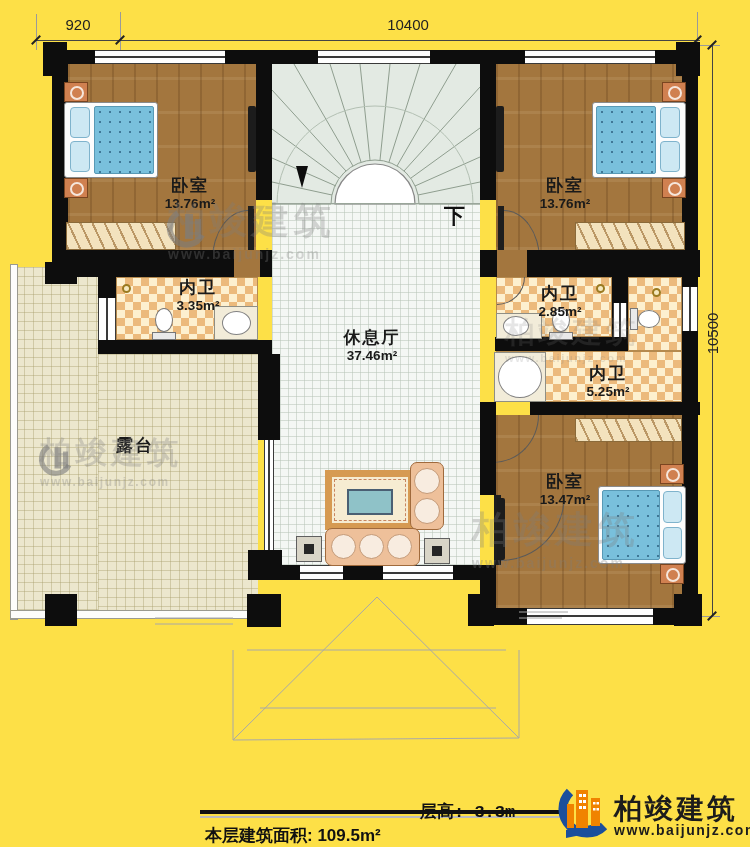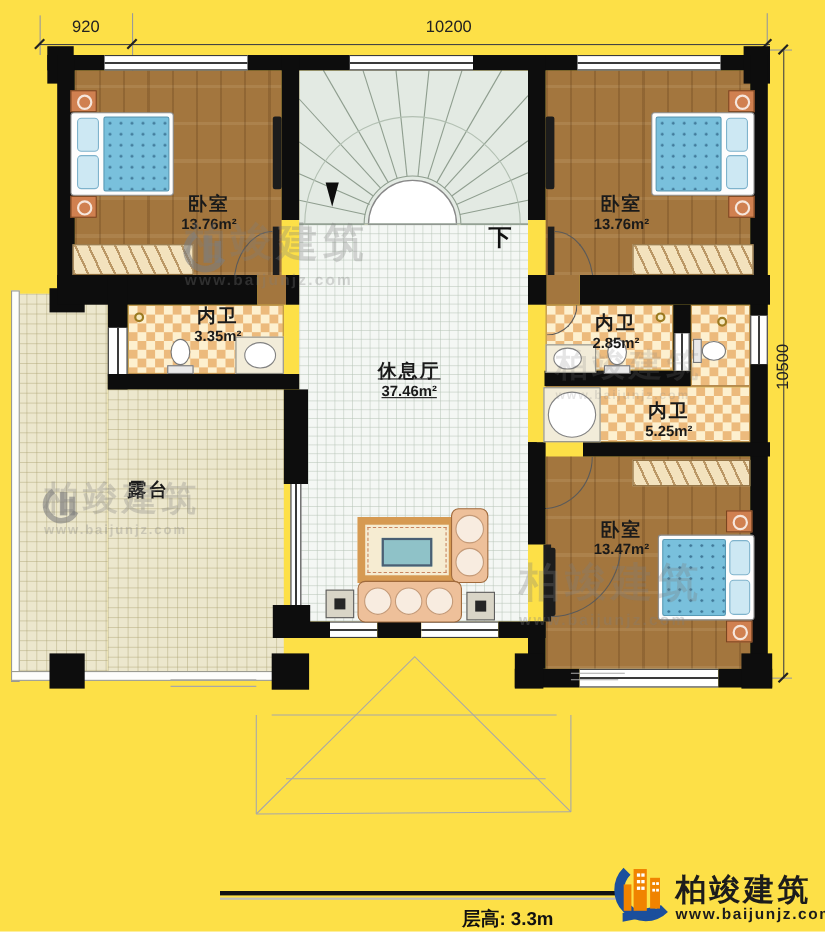--- a/index.html
+++ b/index.html
@@ -82,21 +82,21 @@
 <div id="stage">
 
   <div class="extline" style="left:36px;top:14px;width:1px;height:36px;"></div>
   <div class="extline" style="left:120px;top:12px;width:1px;height:88px;"></div>
   <div class="extline" style="left:697px;top:12px;width:1px;height:36px;"></div>
   <div class="dimline" style="left:36px;top:40px;width:664px;height:1px;"></div>
   <div class="tick" style="left:30px;top:39px;"></div>
   <div class="tick" style="left:114px;top:39px;"></div>
   <div class="tick" style="left:691px;top:39px;"></div>
   <div class="dimtxt" style="left:48px;top:16px;width:60px;">920</div>
-  <div class="dimtxt" style="left:348px;top:16px;width:120px;">10200</div>
+  <div class="dimtxt" style="left:348px;top:16px;width:120px;">10400</div>
   <div class="dimline" style="left:712px;top:45px;width:1px;height:572px;"></div>
   <div class="extline" style="left:698px;top:45px;width:22px;height:1px;"></div>
   <div class="extline" style="left:698px;top:616px;width:22px;height:1px;"></div>
   <div class="tick" style="left:706px;top:44px;"></div>
   <div class="tick" style="left:706px;top:615px;"></div>
   <div class="dimtxt" style="left:672px;top:325px;width:80px;transform:rotate(-90deg);">10500</div>
 
   <div class="wood" style="left:68px;top:64px;width:188px;height:186px;"></div>
   <div class="wood" style="left:496px;top:64px;width:186px;height:186px;"></div>
   <div class="tile" style="left:272px;top:204px;width:208px;height:361px;"></div>
@@ -301,21 +301,21 @@
       <div class="ar">3.35m²</div>
   </div>
   <div class="rlabel" style="left:490px;top:284px;width:140px;">
     <div class="nm">内卫</div>
       <div class="ar">2.85m²</div>
   </div>
   <div class="rlabel" style="left:538px;top:364px;width:140px;">
     <div class="nm">内卫</div>
       <div class="ar">5.25m²</div>
   </div>
-  <div class="rlabel" style="left:302px;top:328px;width:140px;text-decoration:underline;">
+  <div class="rlabel" style="left:302px;top:328px;width:140px;">
     <div class="nm">休息厅</div>
       <div class="ar">37.46m²</div>
   </div>
   <div class="rlabel" style="left:65px;top:436px;width:140px;">
     <div class="nm">露台</div>
   </div>
   <div class="rlabel" style="left:495px;top:472px;width:140px;">
     <div class="nm">卧室</div>
       <div class="ar">13.47m²</div>
   </div>
@@ -351,21 +351,24 @@
   </div>
   <div class="wm" style="left:505px;top:312px;opacity:.65;transform:scale(.8);transform-origin:left top;">
     <div>
         <div class="big">柏竣建筑</div>
         <div class="url">www.baijunjz.com</div>
       </div>
   </div>
 
   <div class="tb-rule" style="left:200px;top:810px;width:370px;height:4px;"></div>
   <div class="tb-rule2" style="left:200px;top:816px;width:370px;height:1.5px;"></div>
-  <div class="tb-info" style="left:420px;top:824px;">
+  <div class="tb-info" style="left:205px;top:824px;">
+    <span>本层建筑面积:</span>&nbsp;<span>109.5m²</span>
+  </div>
+  <div class="tb-info" style="left:420px;top:800px;font-family:Liberation Mono, monospace;">
     <span>层高:</span>&nbsp;<span>3.3m</span>
   </div>
 
   <svg style="left:552px;top:784px;" width="58" height="62" viewBox="0 0 58 62">
     <path d="M18,8 A24,24 0 1 0 52,42" stroke="#1b4f9c" stroke-width="9" fill="none"></path>
     <polygon points="14,46 44,40 44,48 14,54" fill="#1b4f9c"></polygon>
     <rect x="24" y="6" width="12" height="38" fill="#f08300"></rect>
     <rect x="39" y="14" width="9" height="28" fill="#f08300"></rect>
     <rect x="15" y="20" width="7" height="24" fill="#f08300"></rect>
     <g fill="#fff">

